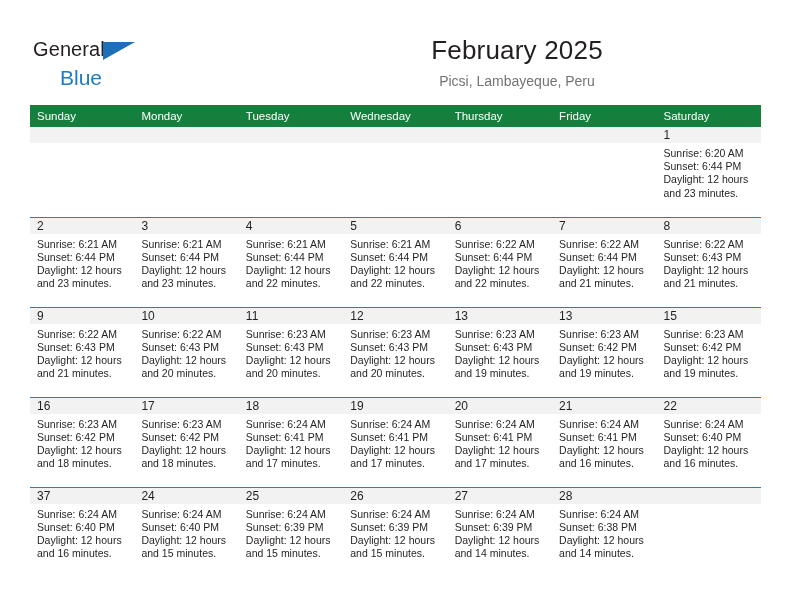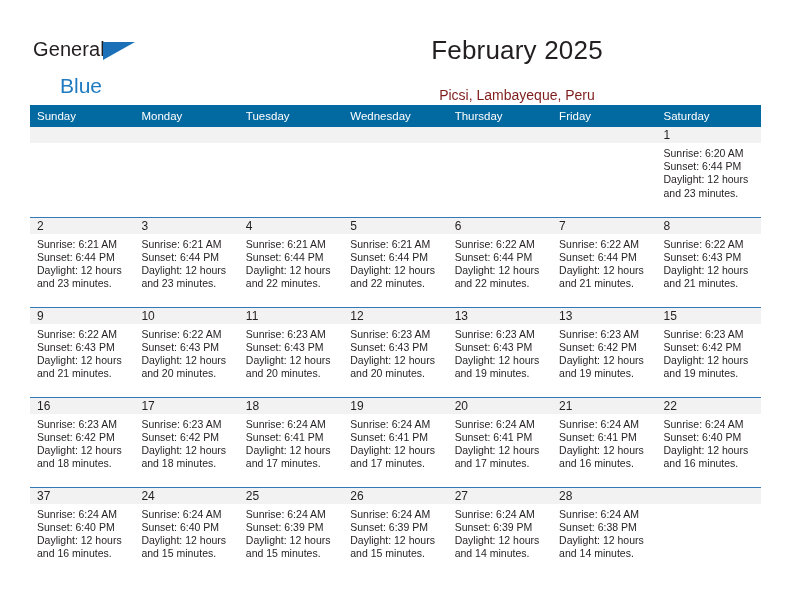--- a/index.html
+++ b/index.html
@@ -41,21 +41,21 @@
     left: 0;
     top: 0;
     font-size: 20px;
     letter-spacing: 0.1px;
     color: #231f20;
     font-family: "Liberation Sans", sans-serif;
   }
   .logo-blue {
     position: absolute;
     left: 27px;
-    top: 36px;
+    top: 28px;
     font-size: 21px;
     color: #1f7bc1;
     font-family: "Liberation Sans", sans-serif;
   }
   .logo-tri {
     position: absolute;
     left: 70px;
     top: 4px;
     width: 0;
     height: 0;
@@ -72,37 +72,37 @@
     width: 480px;
   }
   .cal-title {
     font-size: 26px;
     font-weight: normal;
     color: #231f20;
     line-height: 32px;
     letter-spacing: 0.2px;
   }
   .cal-subtitle {
-    margin-top: 20px;
+    margin-top: 6px;
     font-size: 14px;
-    color: #7f1d1d;
+    color: #737373;
     line-height: 18px;
   }
 
   
   .cal {
     position: absolute;
     left: 30px;
     top: 105px;
     width: 731px;
     border-collapse: collapse;
     table-layout: fixed;
   }
   .cal th {
-    background: #0369a1;
+    background: #15803d;
     color: #ffffff;
     font-size: 11.5px;
     font-weight: normal;
     text-align: left;
     padding: 5px 0 5px 7px;
     height: 19px;
     box-sizing: border-box;
   }
   .cal td {
     vertical-align: top;

